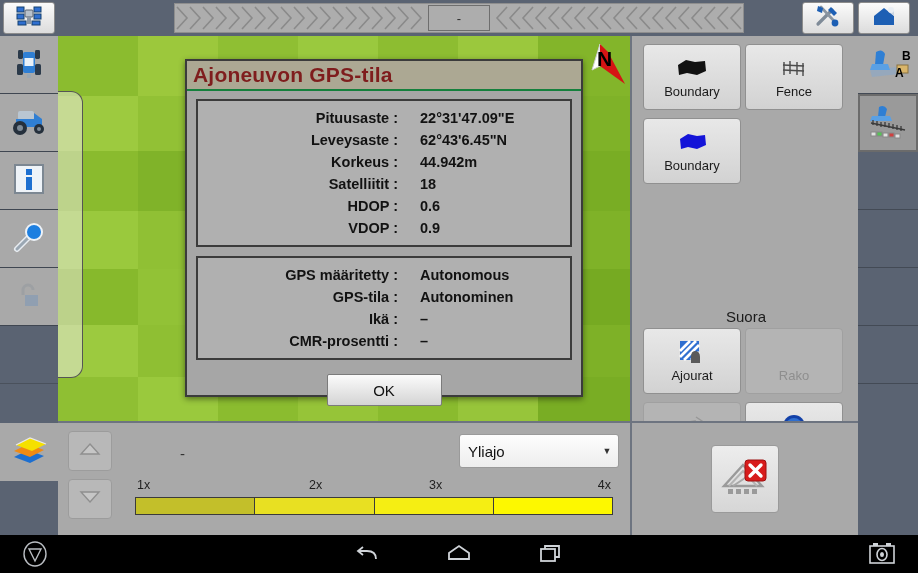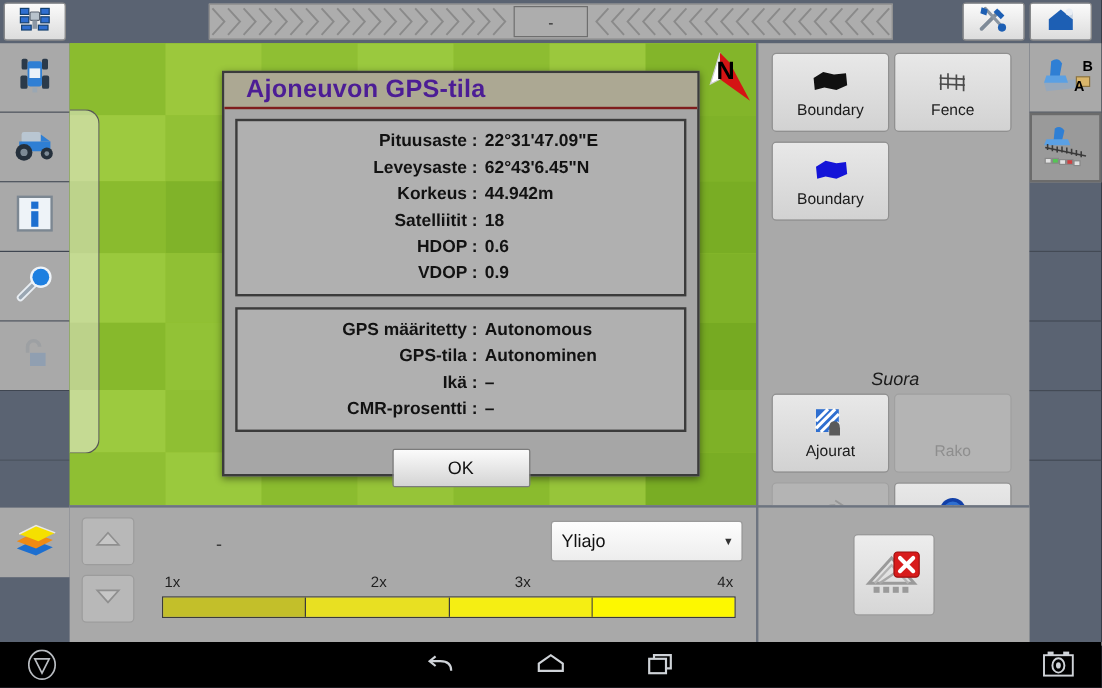--- a/index.html
+++ b/index.html
@@ -41,48 +41,48 @@
   .map-tiles{position:absolute;inset:0;}
   .field-tab{position:absolute;left:0;top:55px;width:24px;height:285px;
        background:rgba(232,232,216,.55);border:1px solid #555;
        border-left:none;border-radius:0 12px 12px 0;}
   .north{position:absolute;left:578px;top:40px;width:52px;height:56px;}
 
   
   .dialog{position:absolute;left:185px;top:59px;width:398px;height:338px;
        background:#a6a6a6;border:2px solid #3b3b3b;box-shadow:0 2px 6px rgba(0,0,0,.45);
        box-sizing:border-box;}
-  .dlg-title{height:28px;background:#aca893;border-bottom:2px solid #7f1d1d;
-       display:flex;align-items:center;padding-left:18px;
-       font-size:21px;font-weight:bold;color:#4c1d95;letter-spacing:.2px;}
+  .dlg-title{height:28px;background:#aca893;border-bottom:2px solid #15803d;
+       display:flex;align-items:center;padding-left:6px;
+       font-size:21px;font-weight:bold;color:#7f1d1d;letter-spacing:.2px;}
   .dlg-box{margin:8px 9px 0 9px;background:#b0b0b0;border:2px solid #3b3b3b;
        box-sizing:border-box;padding:6px 0 6px 0;}
   .kv{display:flex;align-items:baseline;font-size:14.5px;font-weight:bold;color:#121212;
-       line-height:22px;}
+       line-height:22px;gap:16px;}
   .kv .k{width:200px;text-align:right;padding-right:6px;white-space:nowrap;}
   .kv .v{flex:1;text-align:left;white-space:nowrap;}
   .dlg-ok-wrap{display:flex;justify-content:center;margin-top:14px;}
   .dlg-ok{width:115px;height:32px;background:linear-gradient(#fbfbfb,#d4d4d4);
        border:1px solid #7b7b7b;border-radius:2px;font-size:15px;color:#111;
        display:flex;align-items:center;justify-content:center;box-sizing:border-box;}
 
   
   .rightpanel{position:absolute;left:630px;top:36px;width:228px;height:385px;
        background:#a9a9a9;border-left:2px solid #6d7480;box-sizing:border-box;}
   .rp-grid{position:absolute;left:11px;top:8px;width:208px;}
   .rp-btn{width:98px;height:66px;background:linear-gradient(#e8e8e8,#d2d2d2);
        border:1px solid #909090;border-radius:4px;box-sizing:border-box;
        display:flex;flex-direction:column;align-items:center;justify-content:center;
        float:left;margin:0 4px 8px 0;}
   .rp-btn .lbl{font-size:13px;color:#1b1b1b;margin-top:3px;}
   .rp-btn .ico{height:26px;display:flex;align-items:center;justify-content:center;}
   .rp-btn.disabled{background:#b4b4b4;border-color:#a0a0a0;}
   .rp-btn.disabled .lbl{color:#8e8e8e;}
   .rp-section-title{position:absolute;left:0;top:272px;width:228px;text-align:center;
-       font-size:15px;color:#1b1b1b;font-style:italic;}
+       font-size:15px;color:#1b1b1b;}
   .rp-grid2{position:absolute;left:11px;top:292px;width:208px;}
 
   
   .rightedge{position:absolute;left:858px;top:36px;width:60px;height:499px;background:#5a6372;}
   .re-item{width:60px;height:58px;box-sizing:border-box;border-bottom:1px solid #434a55;
        display:flex;align-items:center;justify-content:center;}
   .re-item.light{background:#a9a9a9;}
   .re-item.sel{background:#9a9a9a;border:2px solid #6b6b6b;}
 
   

